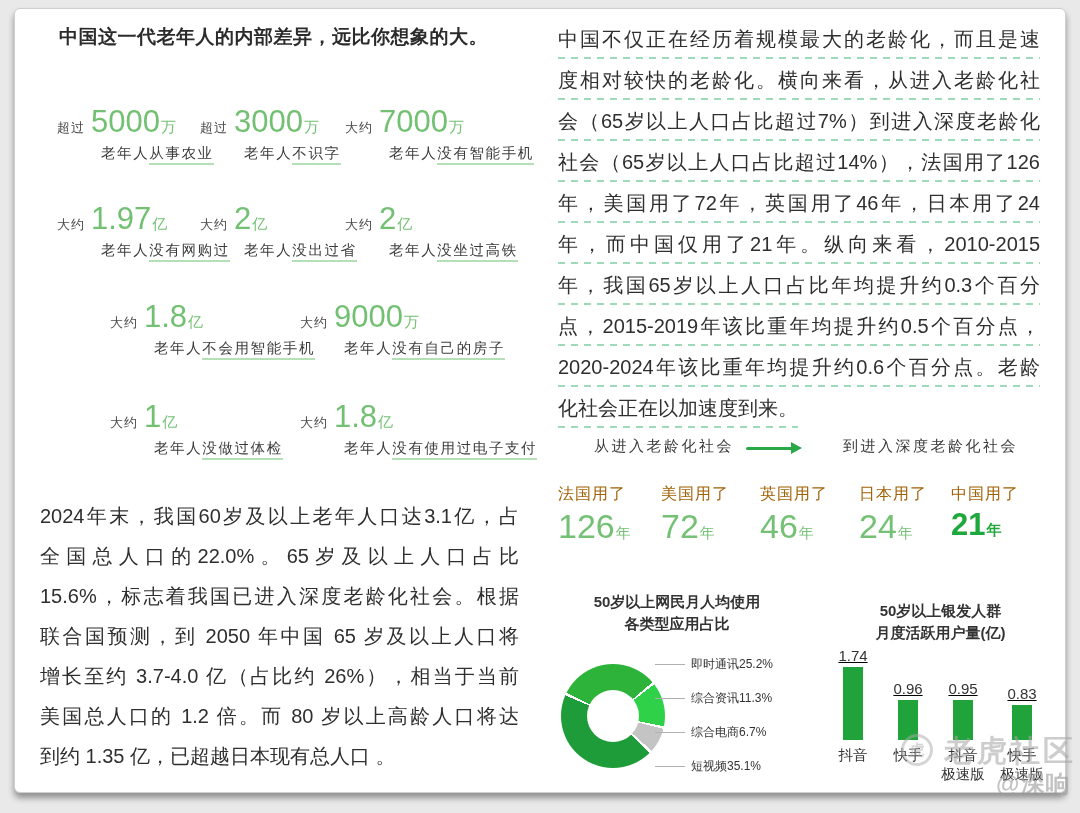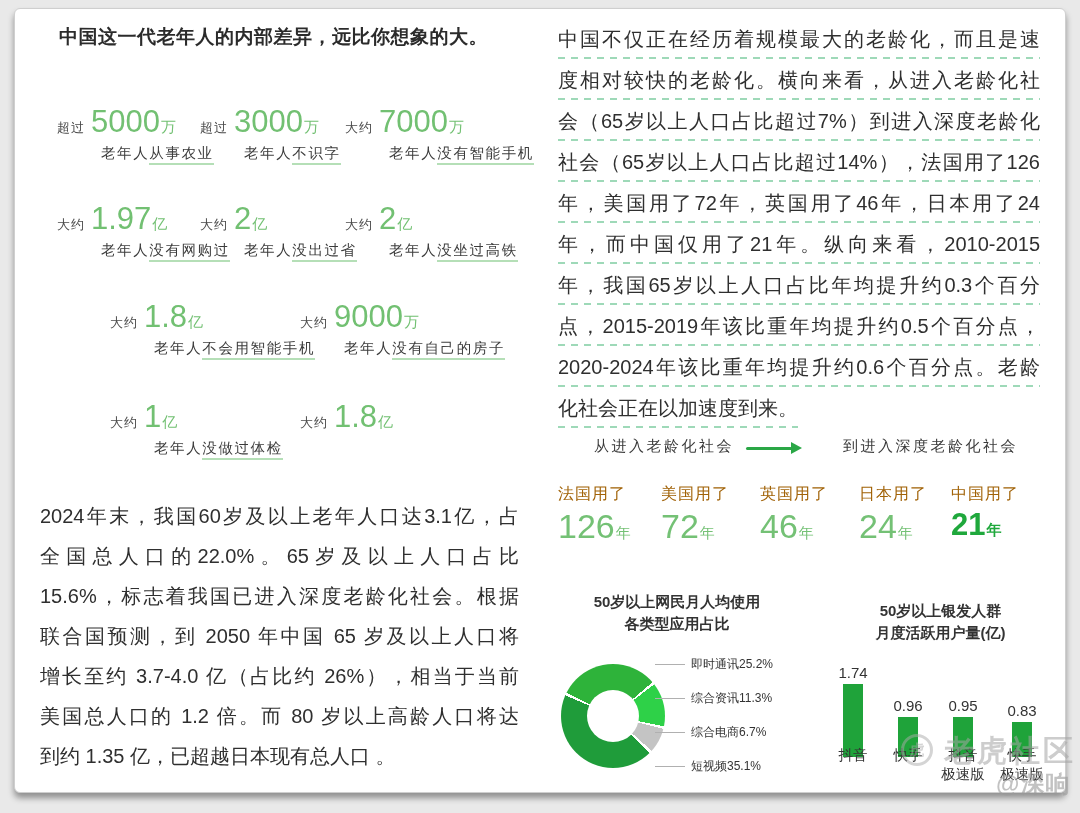--- a/index.html
+++ b/index.html
@@ -66,22 +66,22 @@
   .donut { position:absolute; left:561px; top:664px; width:104px; height:104px; border-radius:50%; }
   .donut-hole { position:absolute; left:587px; top:690px; width:52px; height:52px;
                 background:#fff; border-radius:50%; }
   .lead { position:absolute; width:30px; height:1px; background:#b0b0b0; left:655px; }
   #ld0{top:664px} #ld1{top:698px} #ld2{top:732px} #ld3{top:766px}
   .d-label { position:absolute; left:691px; font-size:12px; color:#333; white-space:nowrap; }
   #dl0{top:656px} #dl1{top:690px} #dl2{top:724px} #dl3{top:758px}
   
   .bar-title { position:absolute; left:843px; top:591px; width:195px; text-align:center;
                font-size:15px; font-weight:600; color:#333; line-height:22px;margin-top:9px; }
-  .bcol { position:absolute; top:662px; height:95px; width:60px; display:flex;
-          flex-direction:column; justify-content:flex-end; align-items:center; }
+  .bcol { position:absolute; top:645px; height:95px; width:60px; display:flex;
+          flex-direction:column; justify-content:flex-end; align-items:center;text-decoration:underline; }
   #bar0{left:823px} #bar1{left:878px} #bar2{left:933px} #bar3{left:992px}
   .bval { font-size:15px; color:#333; margin-bottom:3px; }
   .bar-fill { width:20px; background:#1fa33a; }
   .bname { position:absolute; top:746px; width:60px; text-align:center; font-size:14.5px;
            color:#333; line-height:19px; }
   #bn0{left:823px} #bn1{left:878px} #bn2{left:933px} #bn3{left:992px}
   
   .wm-icon { position:absolute; left:901px; top:734px; width:32px; height:32px;
              border:3px solid #ababab; border-radius:50%; opacity:0.5; color:#ababab;
              font-size:15px; font-weight:bold; display:flex; align-items:center; justify-content:center; }
@@ -169,20 +169,21 @@
       <span class="stat-unit">亿</span>
     </div>
     <div class="stat-desc"><span>老年人</span><span class="ul">没做过体检</span></div>
   </div>
   <div class="stat" id="st9">
     <div class="stat-top">
       <span class="stat-prefix">大约</span>
       <span class="stat-num">1.8</span>
       <span class="stat-unit">亿</span>
     </div>
+    <div class="stat-desc"><span>老年人</span><span class="ul">没有使用过电子支付</span></div>
   </div>
 
   <div class="left-para">
     <div class="l-line">2024年末，我国60岁及以上老年人口达3.1亿，占</div>
     <div class="l-line">全国总人口的22.0%。65岁及以上人口占比</div>
     <div class="l-line">15.6%，标志着我国已进入深度老龄化社会。根据</div>
     <div class="l-line">联合国预测，到 2050 年中国 65 岁及以上人口将</div>
     <div class="l-line">增长至约 3.7-4.0 亿（占比约 26%），相当于当前</div>
     <div class="l-line">美国总人口的 1.2 倍。而 80 岁以上高龄人口将达</div>
     <div class="l-line last">到约 1.35 亿，已超越日本现有总人口 。</div>

